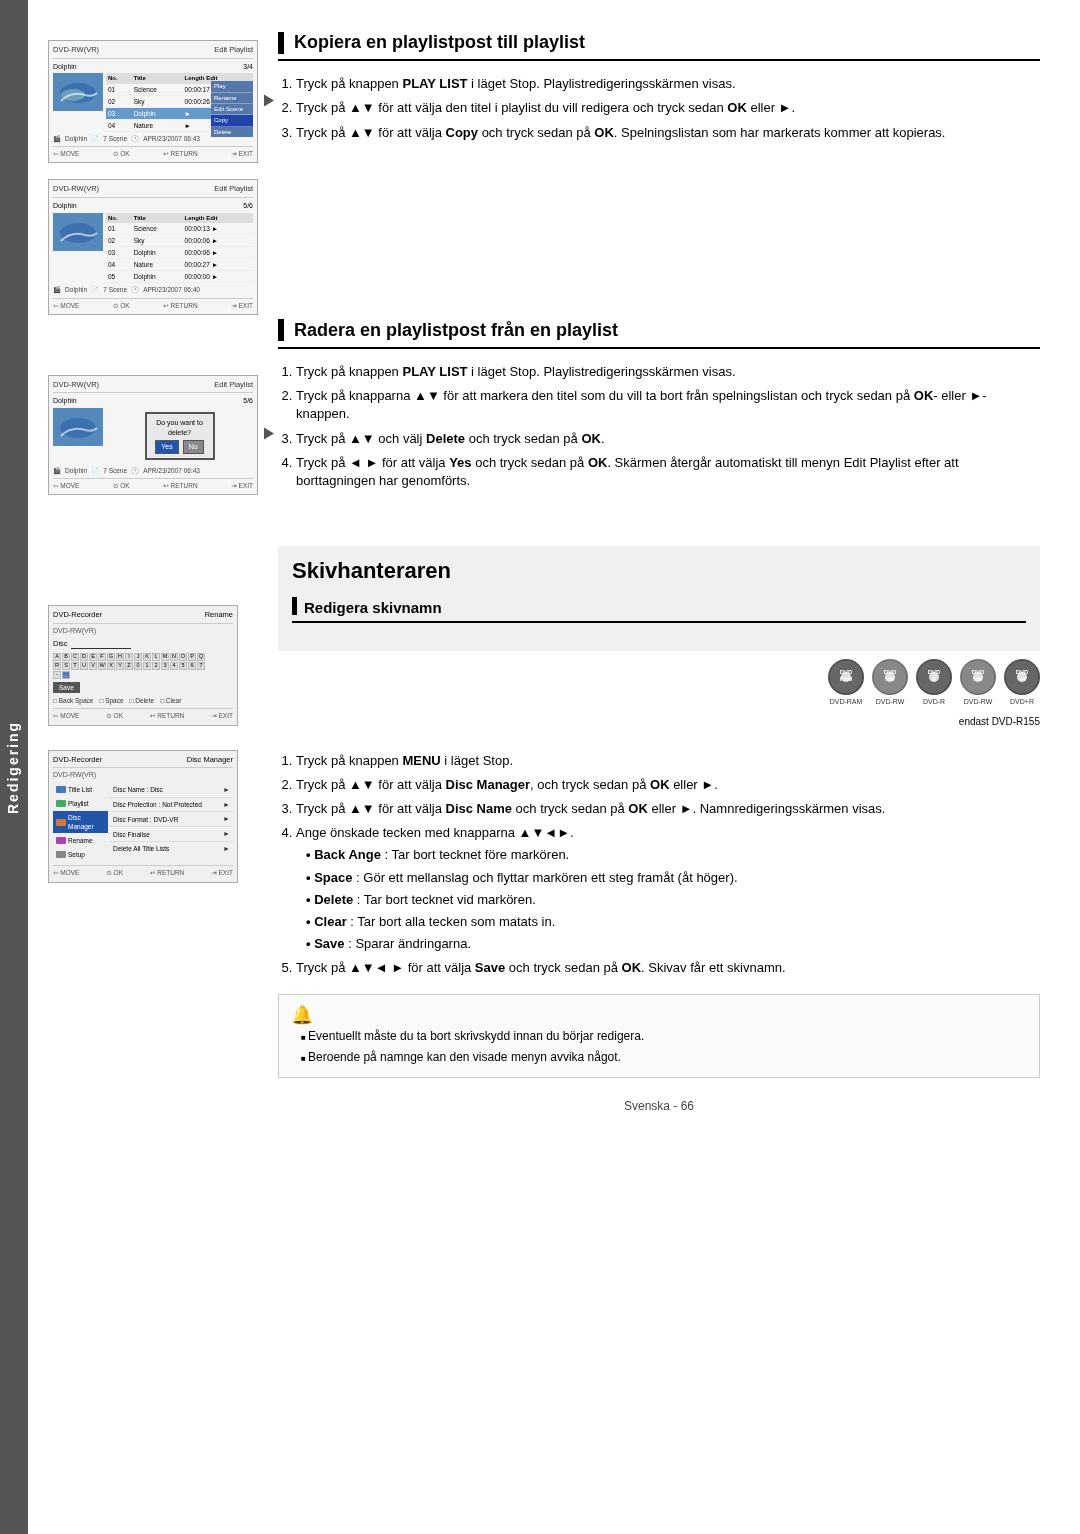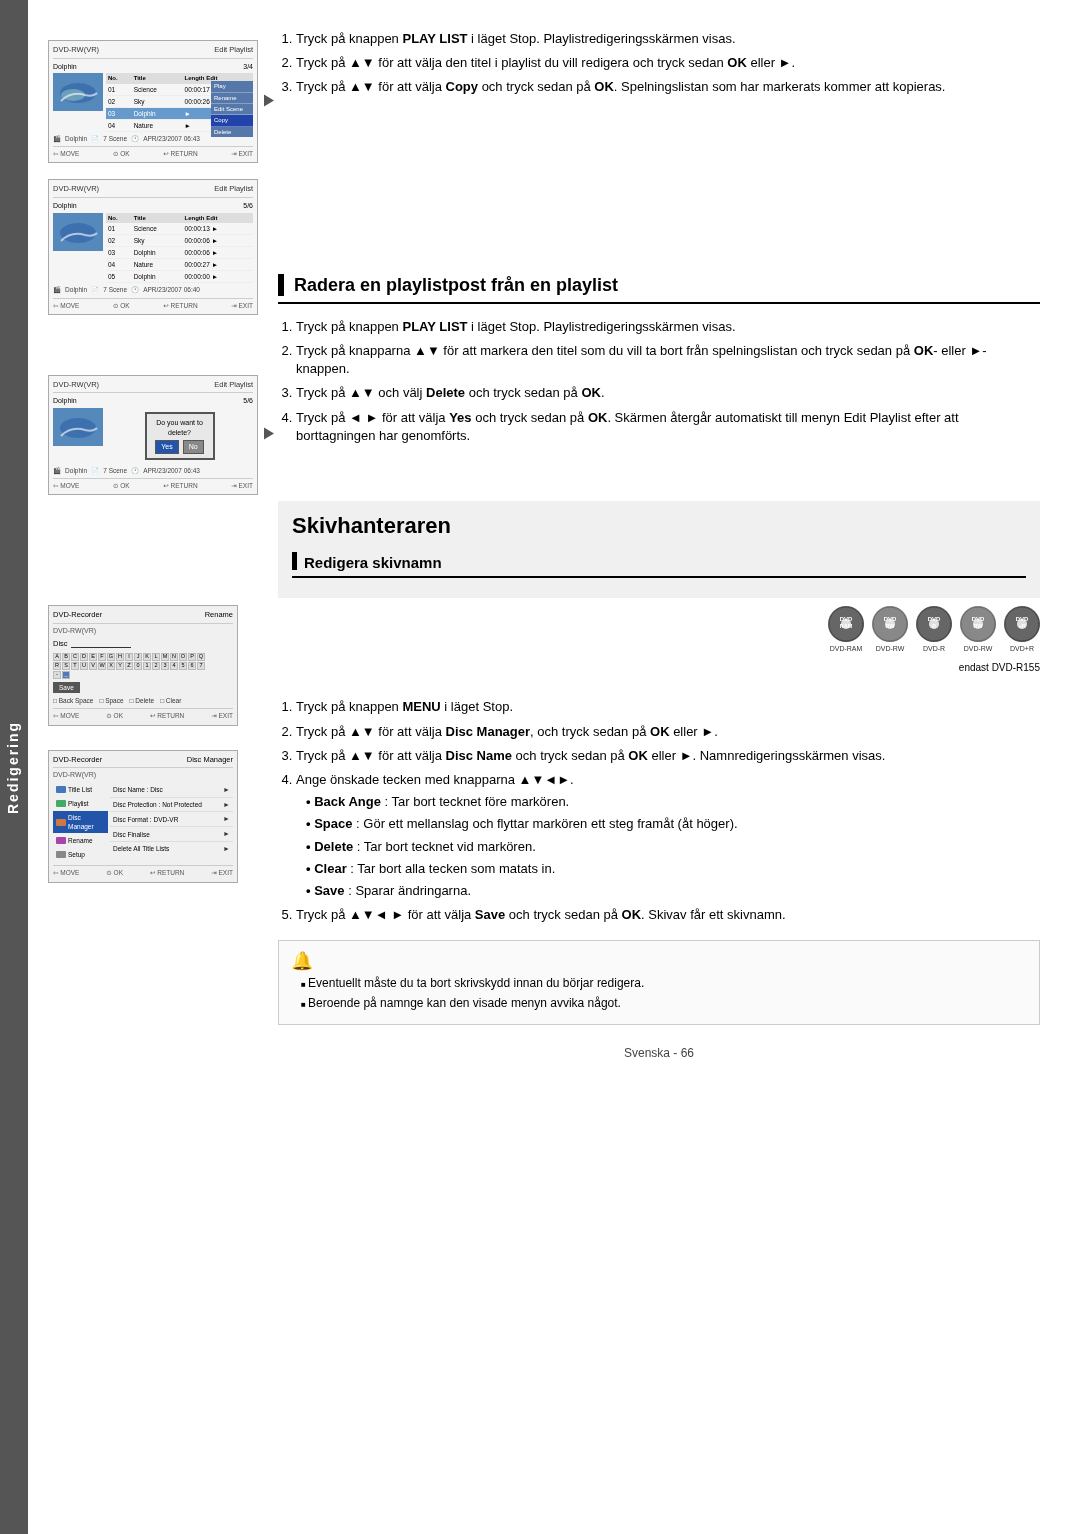--- a/index.html
+++ b/index.html
@@ -75,21 +75,21 @@
       width: 6px;
       height: 22px;
       background: #000;
       margin-right: 4px;
     }
     .subsection-heading {
       font-size: 15px;
       font-weight: bold;
       border-bottom: 2px solid #000;
       padding-bottom: 3px;
-      margin-bottom: 10px;
+      margin-bottom: 18px;
       display: flex;
       align-items: flex-start;
       gap: 4px;
     }
     .subsection-heading::before {
       content: '';
       display: inline-block;
       width: 5px;
       height: 18px;
       background: #000;
@@ -276,21 +276,21 @@
       padding-bottom: 2px;
       margin-bottom: 2px;
     }
     .rename-subheader {
       font-size: 7px;
       color: #555;
       margin-bottom: 3px;
     }
     .disc-label-row {
       display: flex;
-      align-items: flex-start;
+      align-items: flex-end;
       gap: 3px;
       margin-bottom: 4px;
       font-size: 7.5px;
     }
     .disc-input-mock {
       border-bottom: 1px solid #333;
       min-width: 60px;
       height: 9px;
       font-size: 7px;
     }
@@ -807,20 +807,23 @@
             <span>↩ RETURN</span>
             <span>⇥ EXIT</span>
         </div>
       </div>
 
     </div>
 
     <div class="right-col">
 
       <div class="section-block">
+        <h2 class="section-heading">
+          <span>Kopiera en playlistpost till playlist</span>
+        </h2>
         <ol class="steps">
           <li>
             Tryck på knappen <b>PLAY LIST</b> i läget Stop. Playlistredigeringsskärmen visas.
           </li>
           <li>
             Tryck på ▲▼ för att välja den titel i playlist du vill redigera och tryck sedan <b>OK</b> eller ►.
           </li>
           <li>
             Tryck på ▲▼ för att välja <b>Copy</b> och tryck sedan på <b>OK</b>. Spelningslistan som har markerats kommer att kopieras.
           </li>

